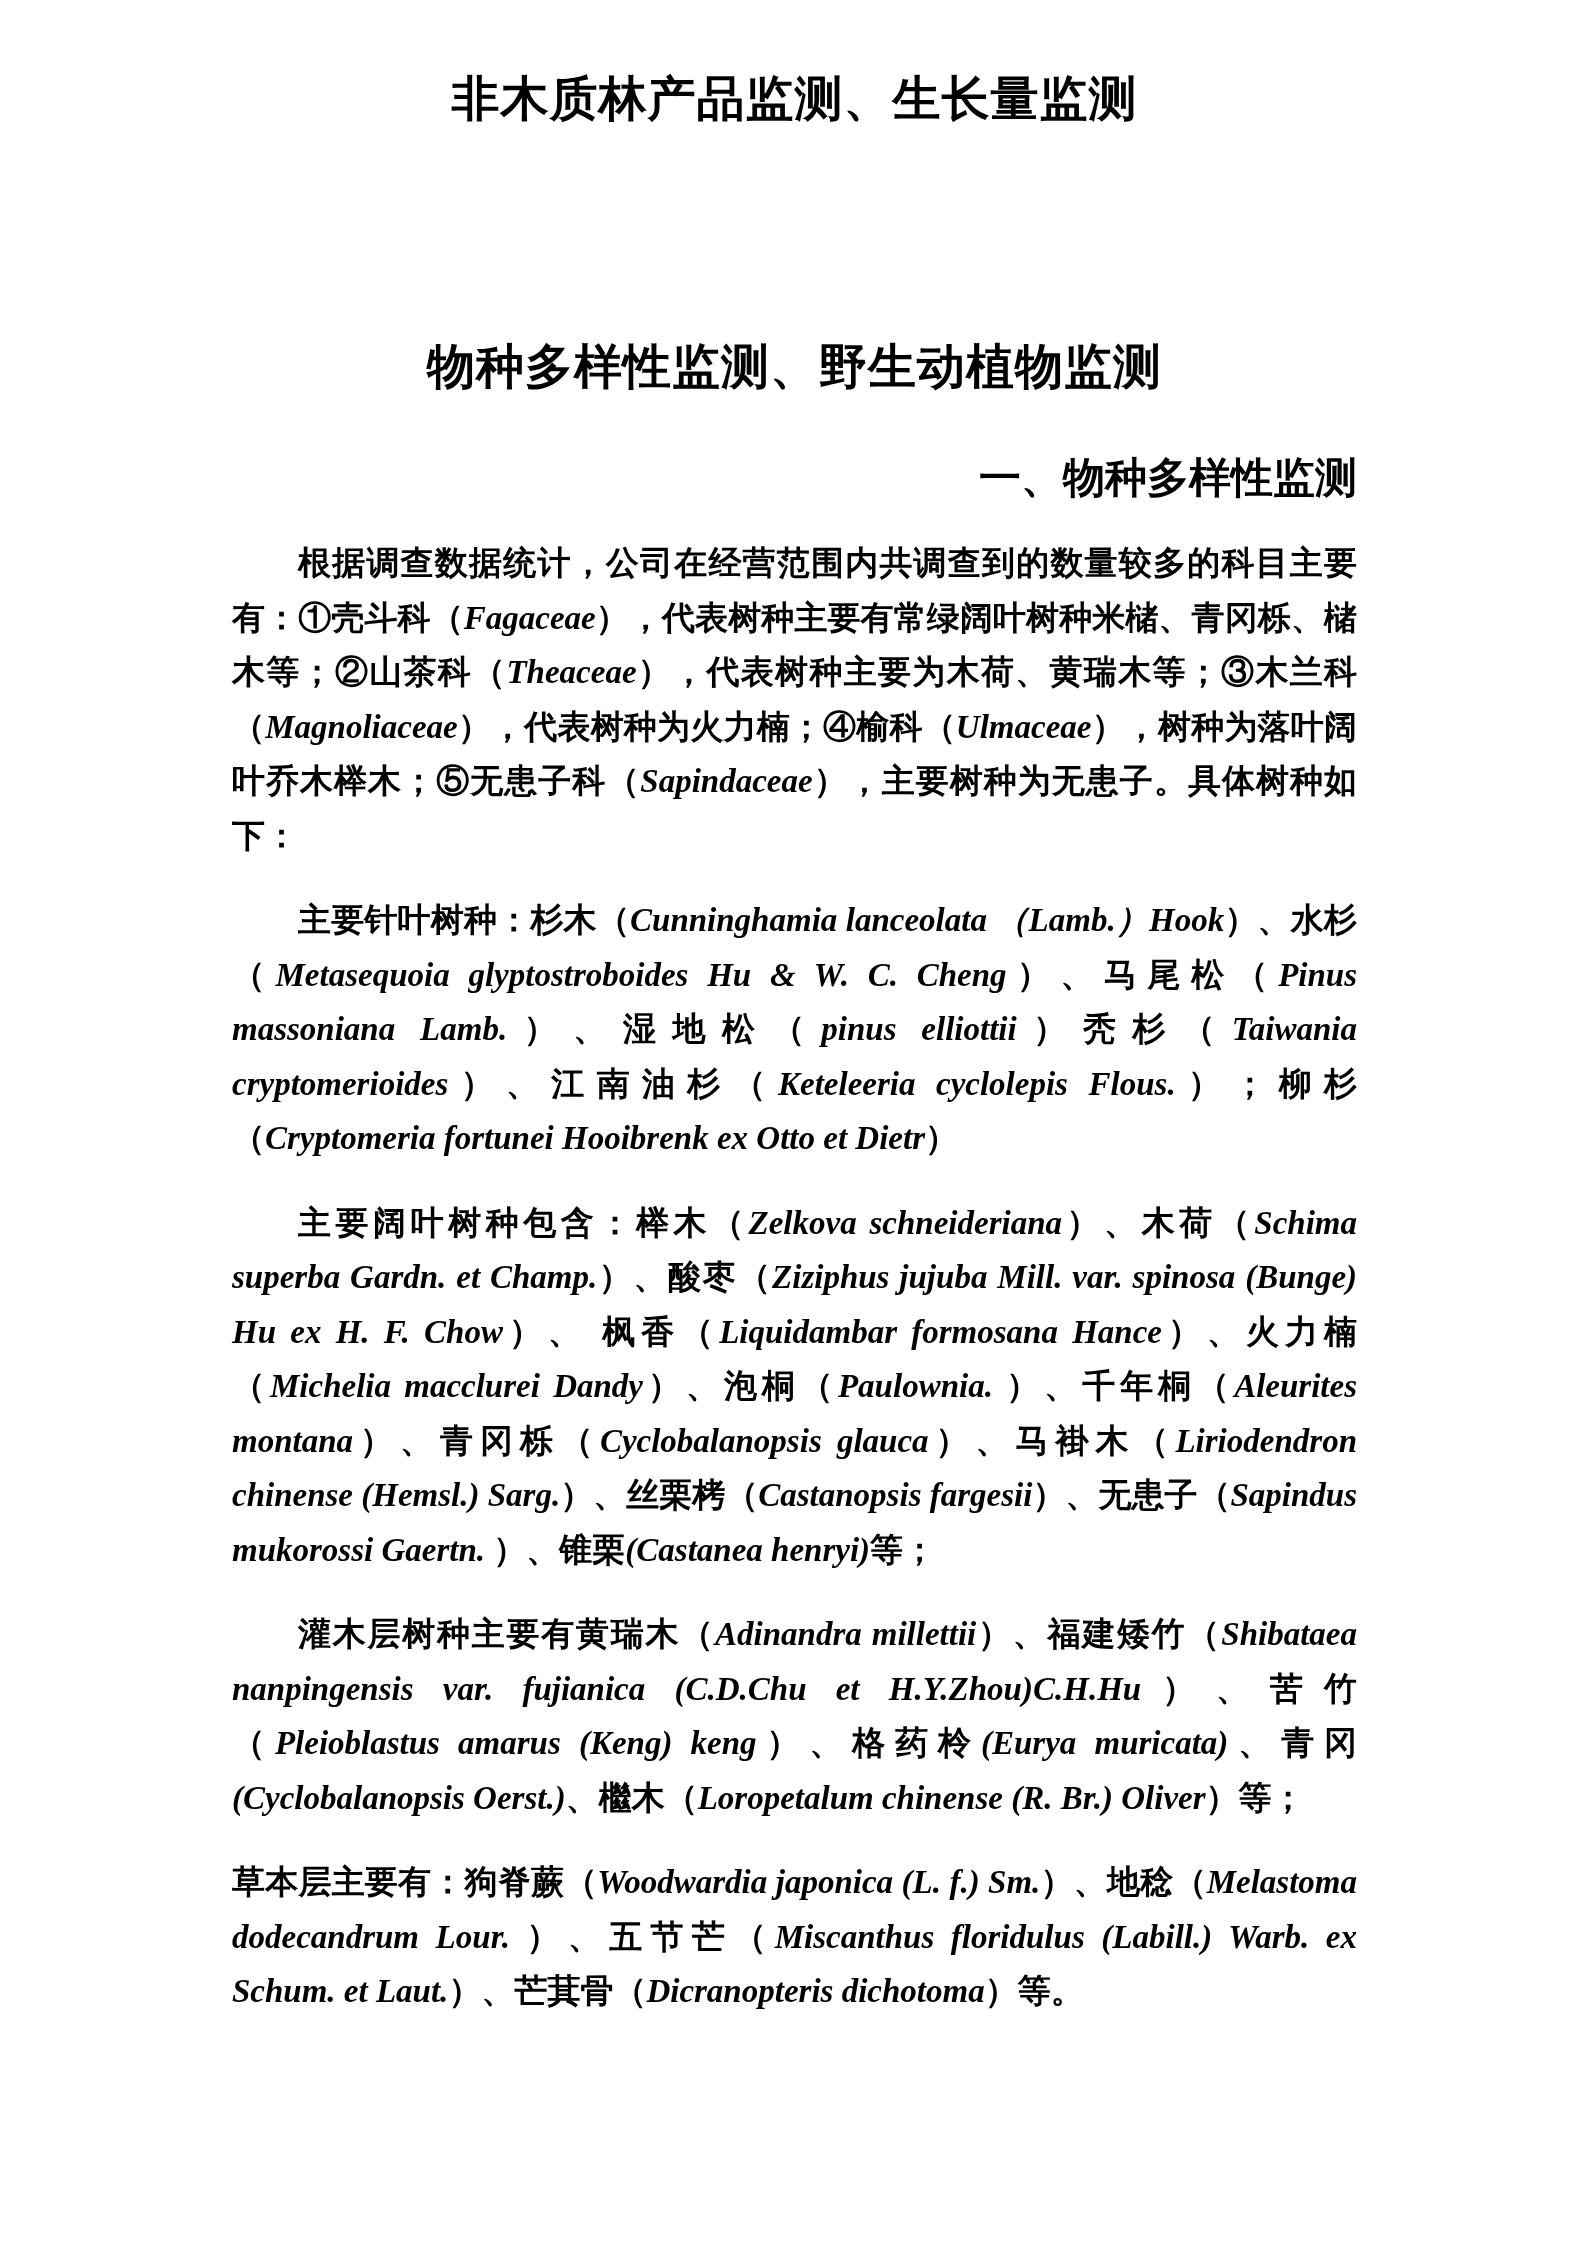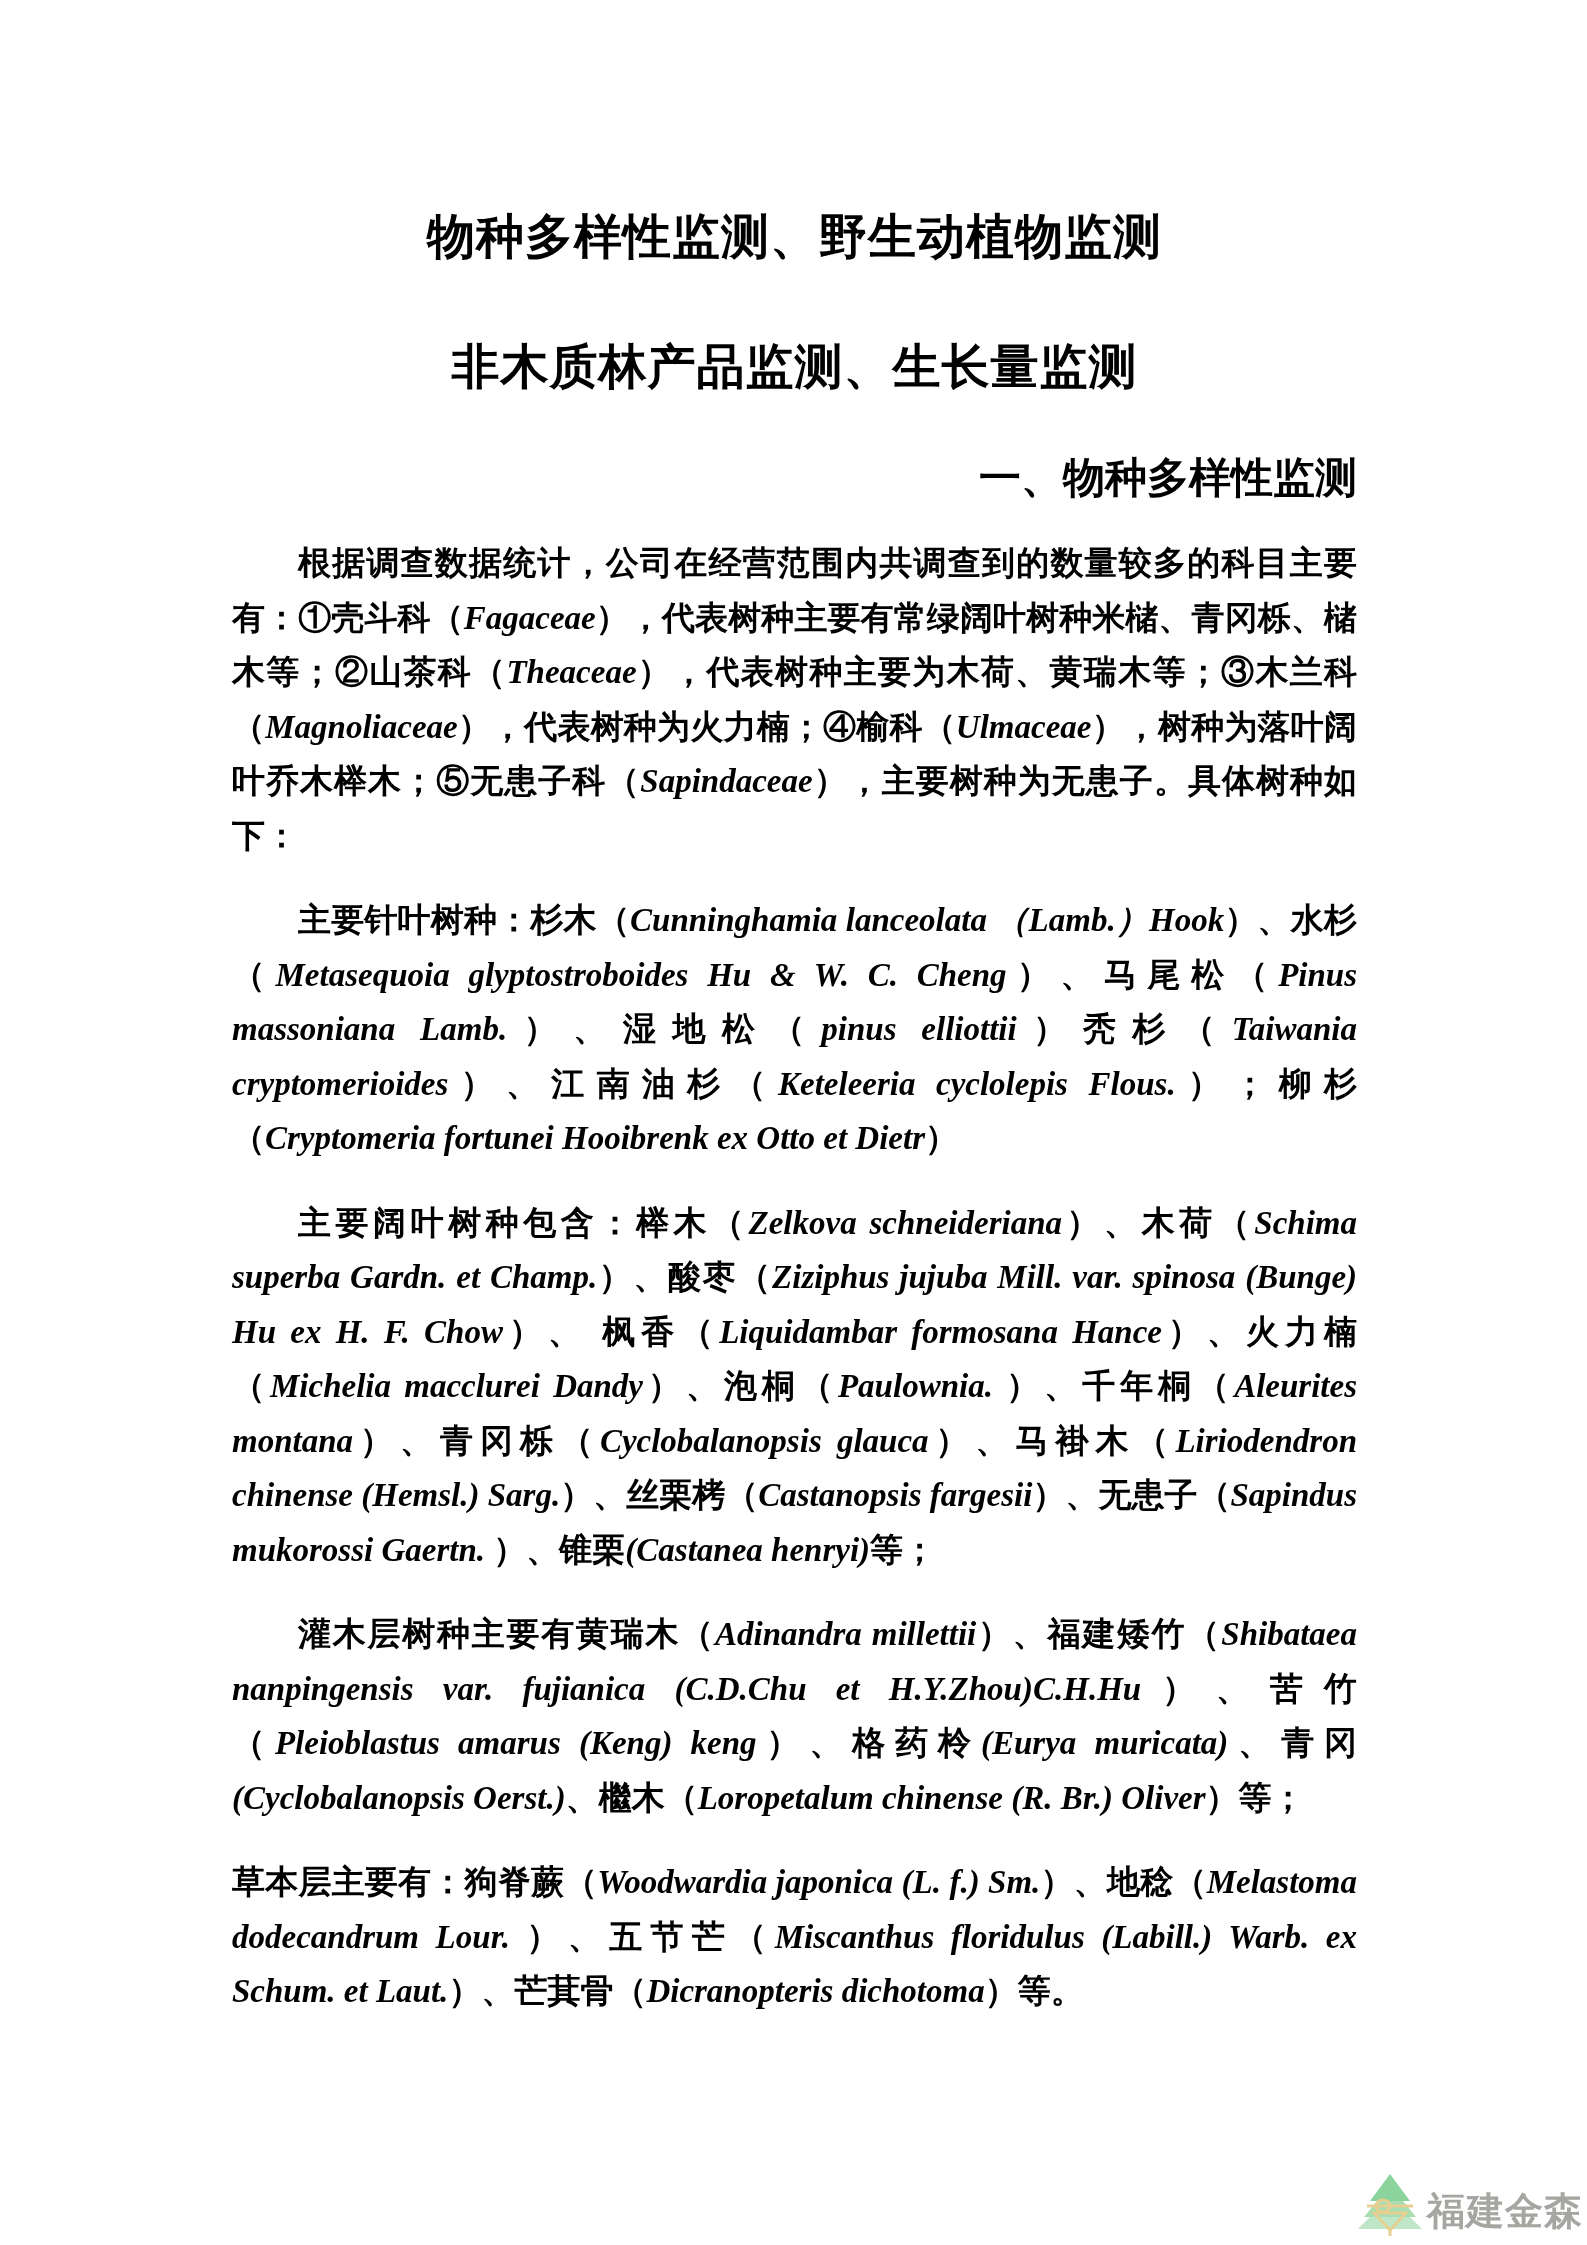--- a/index.html
+++ b/index.html
@@ -60,37 +60,25 @@
     letter-spacing: 1px;
     padding-bottom: 6px;
   }
   .tree-icon { display: block; margin-right: 4px; }
 </style>
 </head>
 <body>
 
 <div class="page">
   <div class="content">
+    <h1 class="doc-title second">非木质林产品监测、生长量监测</h1>
     <h1 class="doc-title first">物种多样性监测、野生动植物监测</h1>
-    <h1 class="doc-title second">非木质林产品监测、生长量监测</h1>
     <h2 class="section-heading">一、物种多样性监测</h2>
     <div id="paragraphs">
         <p class="body-para indent"><span class="cn">根据调查数据统计，公司在经营范围内共调查到的数量较多的科目主要有：①壳斗科（</span><span class="latin">Fagaceae</span><span class="cn">），代表树种主要有常绿阔叶树种米槠、青冈栎、槠木等；②山茶科（</span><span class="latin">Theaceae</span><span class="cn">），代表树种主要为木荷、黄瑞木等；③木兰科（</span><span class="latin">Magnoliaceae</span><span class="cn">），代表树种为火力楠；④榆科（</span><span class="latin">Ulmaceae</span><span class="cn">），树种为落叶阔叶乔木榉木；⑤无患子科（</span><span class="latin">Sapindaceae</span><span class="cn">），主要树种为无患子。具体树种如下：</span></p>
         <p class="body-para indent"><span class="cn">主要针叶树种：杉木（</span><span class="latin">Cunninghamia lanceolata （Lamb.）Hook</span><span class="cn">）、水杉（</span><span class="latin">Metasequoia glyptostroboides Hu &amp; W. C. Cheng</span><span class="cn">）、马尾松（</span><span class="latin">Pinus massoniana Lamb.</span><span class="cn">）、湿地松（</span><span class="latin">pinus elliottii</span><span class="cn">）秃杉（</span><span class="latin">Taiwania cryptomerioides</span><span class="cn">）、江南油杉（</span><span class="latin">Keteleeria cyclolepis Flous.</span><span class="cn">）；柳杉（</span><span class="latin">Cryptomeria fortunei Hooibrenk ex Otto et Dietr</span><span class="cn">）</span></p>
         <p class="body-para indent"><span class="cn">主要阔叶树种包含：榉木（</span><span class="latin">Zelkova schneideriana</span><span class="cn">）、木荷（</span><span class="latin">Schima superba Gardn. et Champ.</span><span class="cn">）、酸枣（</span><span class="latin">Ziziphus jujuba Mill. var. spinosa (Bunge) Hu ex H. F. Chow</span><span class="cn">）、 枫香（</span><span class="latin">Liquidambar formosana Hance</span><span class="cn">）、火力楠（</span><span class="latin">Michelia macclurei Dandy</span><span class="cn">）、泡桐（</span><span class="latin">Paulownia. </span><span class="cn">）、千年桐（</span><span class="latin">Aleurites montana</span><span class="cn">）、青冈栎（</span><span class="latin">Cyclobalanopsis glauca</span><span class="cn">）、马褂木（</span><span class="latin">Liriodendron chinense (Hemsl.) Sarg.</span><span class="cn">）、丝栗栲（</span><span class="latin">Castanopsis fargesii</span><span class="cn">）、无患子（</span><span class="latin">Sapindus mukorossi Gaertn. </span><span class="cn">）、锥栗</span><span class="latin">(Castanea henryi)</span><span class="cn">等；</span></p>
         <p class="body-para indent"><span class="cn">灌木层树种主要有黄瑞木（</span><span class="latin">Adinandra millettii</span><span class="cn">）、福建矮竹（</span><span class="latin">Shibataea nanpingensis var. fujianica (C.D.Chu et H.Y.Zhou)C.H.Hu</span><span class="cn">）、苦竹（</span><span class="latin">Pleioblastus amarus (Keng) keng</span><span class="cn">）、格药柃</span><span class="latin">(Eurya muricata)</span><span class="cn">、青冈</span><span class="latin">(Cyclobalanopsis Oerst.)</span><span class="cn">、檵木（</span><span class="latin">Loropetalum chinense (R. Br.) Oliver</span><span class="cn">）等；</span></p>
         <p class="body-para"><span class="cn">草本层主要有：狗脊蕨（</span><span class="latin">Woodwardia japonica (L. f.) Sm.</span><span class="cn">）、地稔（</span><span class="latin">Melastoma dodecandrum Lour. </span><span class="cn">）、五节芒（</span><span class="latin">Miscanthus floridulus (Labill.) Warb. ex Schum. et Laut.</span><span class="cn">）、芒萁骨（</span><span class="latin">Dicranopteris dichotoma</span><span class="cn">）等。</span></p>
       </div>
   </div>
 
-  <div class="logo">
-    <svg class="tree-icon" width="66" height="64" viewBox="0 0 66 64" aria-hidden="true">
-      <polygon points="33,24 1,56 65,56" fill="#bfe6c6"></polygon>
-      <polygon points="33,12 7,44 59,44" fill="#a9ddb3"></polygon>
-      <polygon points="33,1 13,28 53,28" fill="#8cd49e"></polygon>
-      <line x1="10" y1="33" x2="56" y2="33" stroke="#e5d092" stroke-width="3"></line>
-      <ellipse cx="26" cy="33" rx="7" ry="6" fill="none" stroke="#e5d092" stroke-width="3"></ellipse>
-      <polygon points="17,40 49,40 33,57" fill="none" stroke="#e5d092" stroke-width="3"></polygon>
-      <line x1="33" y1="57" x2="33" y2="63" stroke="#e5d092" stroke-width="3"></line>
-    </svg>
-    <span class="logo-text">福建金森</span>
-  </div>
 </div>
 
 </body></html>

